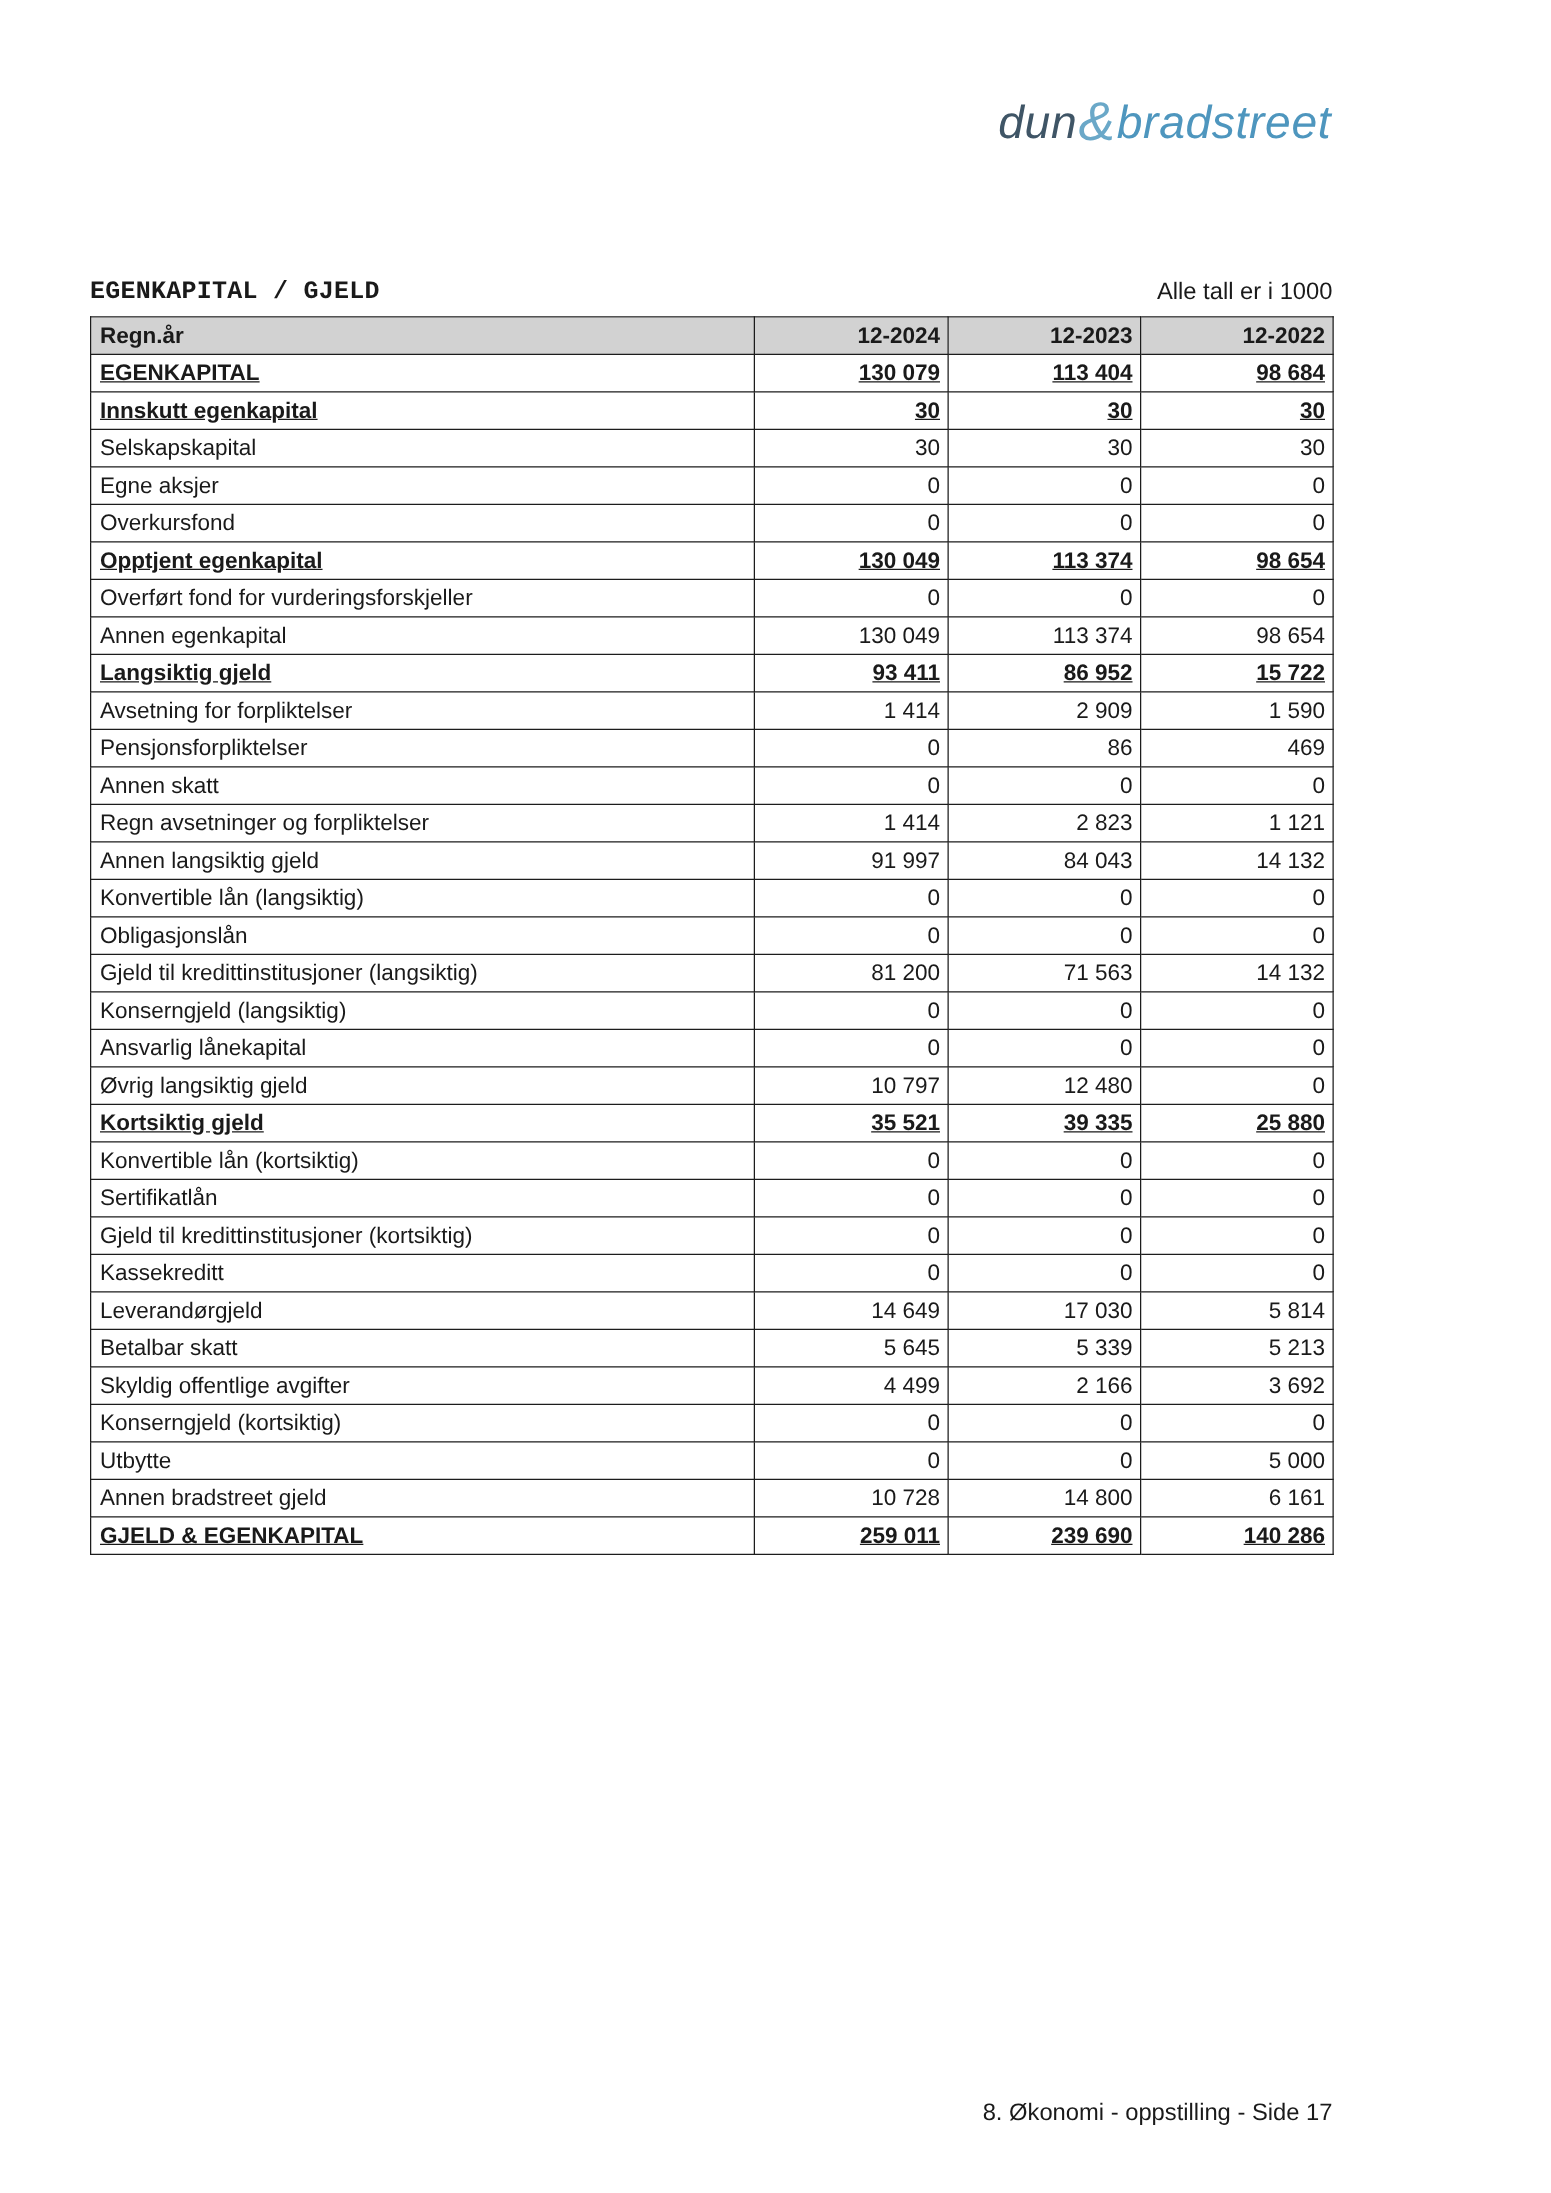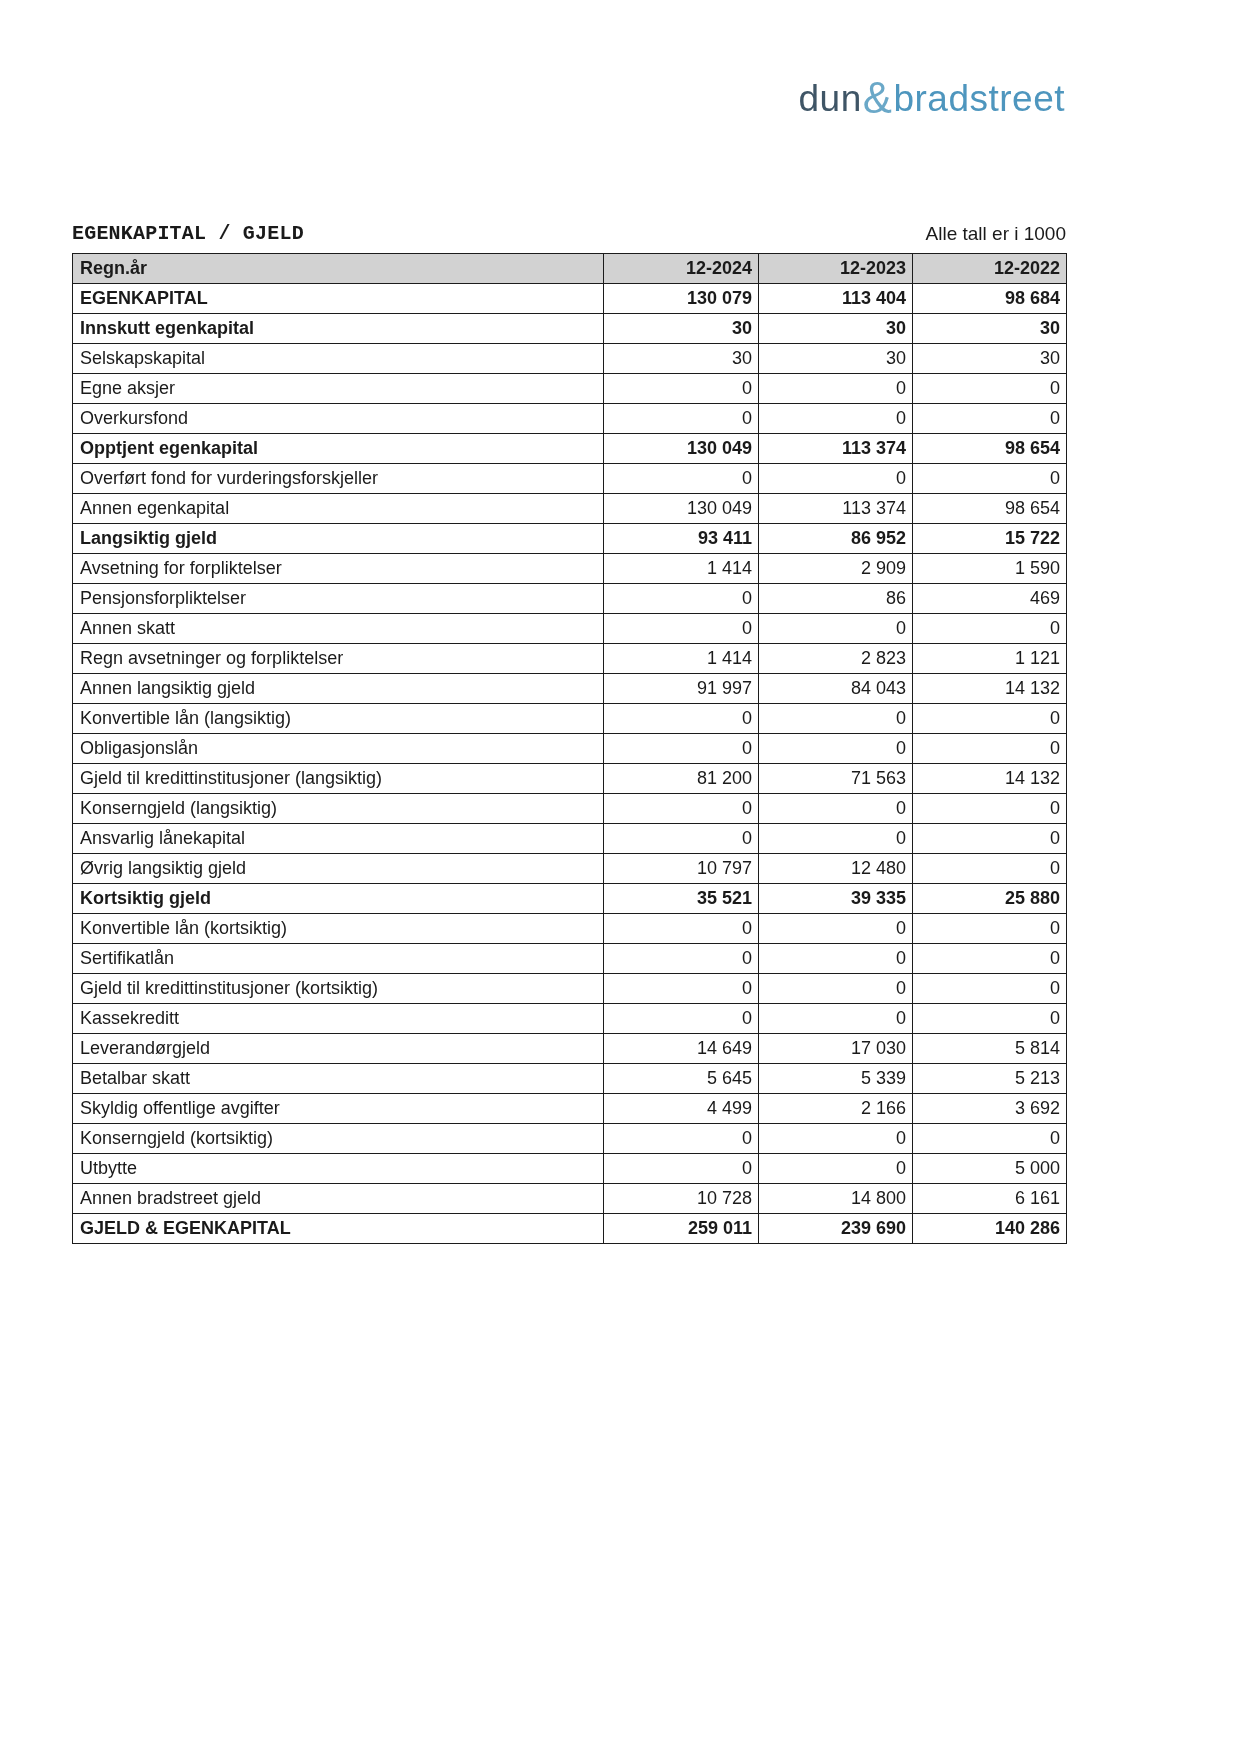--- a/index.html
+++ b/index.html
@@ -21,20 +21,21 @@
 
   
   .logo {
     position: absolute;
     top: 74px;
     right: 176px;
     font-size: 37px;
     letter-spacing: 0.5px;
     white-space: nowrap;
     line-height: 1;
+    font-style: italic;
   }
   .logo .dun        { color: var(--logo-dark, #3F5566); font-weight: 400; }
   .logo .amp        { color: var(--logo-amp,  #6AA8C8); font-weight: 400; font-size: 1.18em; margin: 0 1px; position: relative; top: 2px;}
   .logo .bradstreet { color: var(--logo-blue, #4E96BE); font-weight: 400; }
 
   
   .title-row {
     position: absolute;
     top: 222px;
     left: 72px;
@@ -80,21 +81,21 @@
     white-space: nowrap;
   }
   table.balance thead th {
     background: var(--header-bg, #D2D2D2);
     font-weight: bold;
     text-align: left;
     margin-left: 48px;
   }
   table.balance thead th.num { text-align: right; }
   table.balance td.num { text-align: right; }
-  table.balance tr.bold td { font-weight: bold; }
+  table.balance tr.bold td { font-weight: bold; text-decoration: underline; }
 
   
   .footer {
     position: absolute;
     top: 1680px;
     left: 72px;
     width: 994px;
     text-align: right;
     font-size: 19px;
     color: #1a1a1a;
@@ -320,14 +321,15 @@
           <tr class="bold">
             <td>GJELD &amp; EGENKAPITAL</td>
             <td class="num">259 011</td>
             <td class="num">239 690</td>
             <td class="num">140 286</td>
           </tr>
         </tbody>
     </table>
   </div>
 
+  <div class="footer">8. Økonomi - oppstilling - Side 17</div>
 
 </div>
 
 </body></html>

